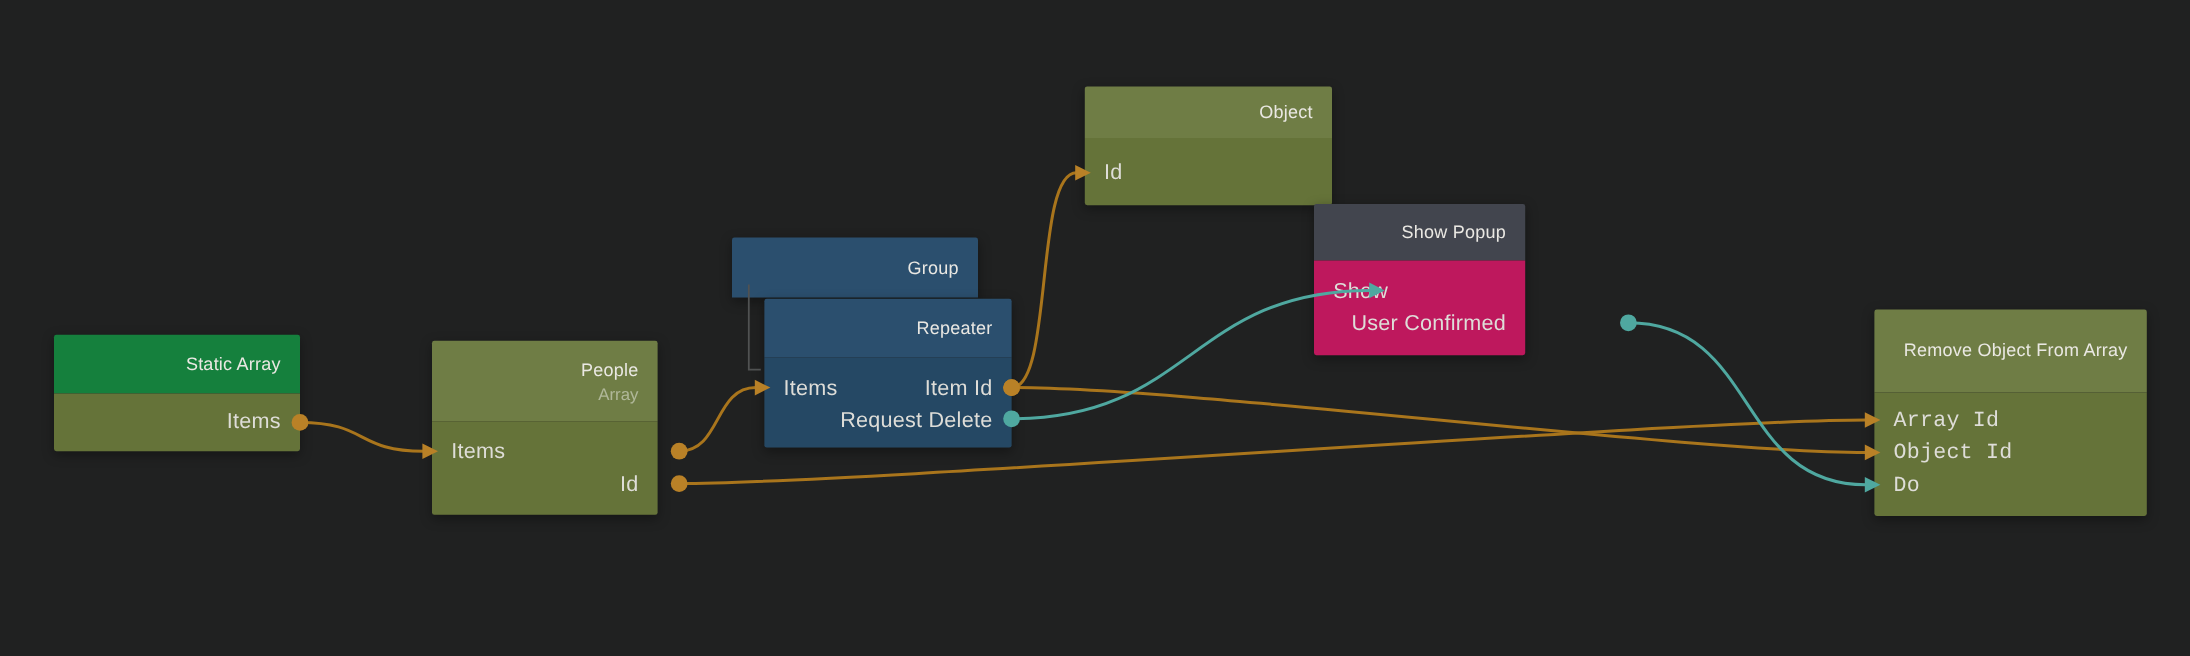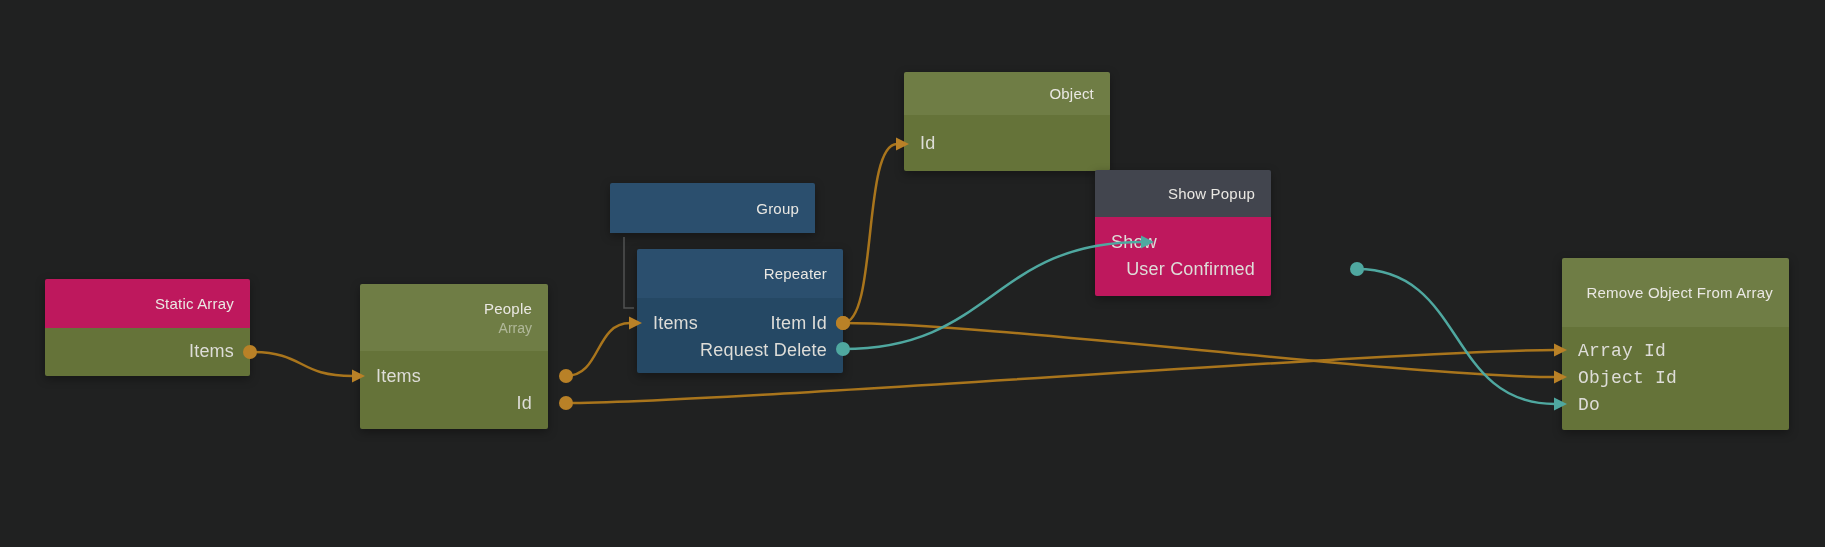--- a/index.html
+++ b/index.html
@@ -81,21 +81,21 @@
       <polygon points="1567,377 1554,370.5 1554,383.5" fill="#b98127"></polygon>
       <path d="M843,349 C993,349 992,242 1142,242" stroke="#4fa8a0" stroke-width="2.5" fill="none" stroke-linecap="round"></path>
       <circle cx="843" cy="349" r="7" fill="#4fa8a0"></circle>
       <polygon points="1154,242 1141,235.5 1141,248.5" fill="#4fa8a0"></polygon>
       <path d="M1357,269 C1465.9,269 1446.1,404 1555,404" stroke="#4fa8a0" stroke-width="2.5" fill="none" stroke-linecap="round"></path>
       <circle cx="1357" cy="269" r="7" fill="#4fa8a0"></circle>
       <polygon points="1567,404 1554,397.5 1554,410.5" fill="#4fa8a0"></polygon>
     </svg>
   <div id="nodes">
       <div class="node" style="left: 45px; top: 279px; width: 205px;">
-        <div class="node-header" style="height: 49px; background: #be185d;">
+        <div class="node-header" style="height: 49px; background: #15803d;">
           <div class="node-title">Static Array</div>
         </div>
         <div class="node-body" style="background: rgb(101, 115, 57); padding-top: 10px; padding-bottom: 11px;">
           <div class="port-row">
             <span class="port-label-right">Items</span>
           </div>
         </div>
       </div>
       <div class="node" style="left: 360px; top: 284px; width: 188px;">
         <div class="node-header" style="height: 67px; background: rgb(111, 125, 69);">
@@ -104,21 +104,21 @@
         </div>
         <div class="node-body" style="background: rgb(101, 115, 57); padding-top: 12px; padding-bottom: 12px;">
           <div class="port-row">
             <span class="port-label-left">Items</span>
           </div>
           <div class="port-row">
             <span class="port-label-right">Id</span>
           </div>
         </div>
       </div>
-      <div class="node" style="left: 610px; top: 183px; width: 205px;">
+      <div class="node" style="left: 610px; top: 198px; width: 205px;">
         <div class="node-header" style="height: 50px; background: rgb(43, 79, 110);">
           <div class="node-title">Group</div>
         </div>
       </div>
       <div class="node" style="left: 637px; top: 249px; width: 206px;">
         <div class="node-header" style="height: 49px; background: rgb(43, 79, 110);">
           <div class="node-title">Repeater</div>
         </div>
         <div class="node-body" style="background: rgb(37, 72, 100); padding-top: 12px; padding-bottom: 9px;">
           <div class="port-row">

